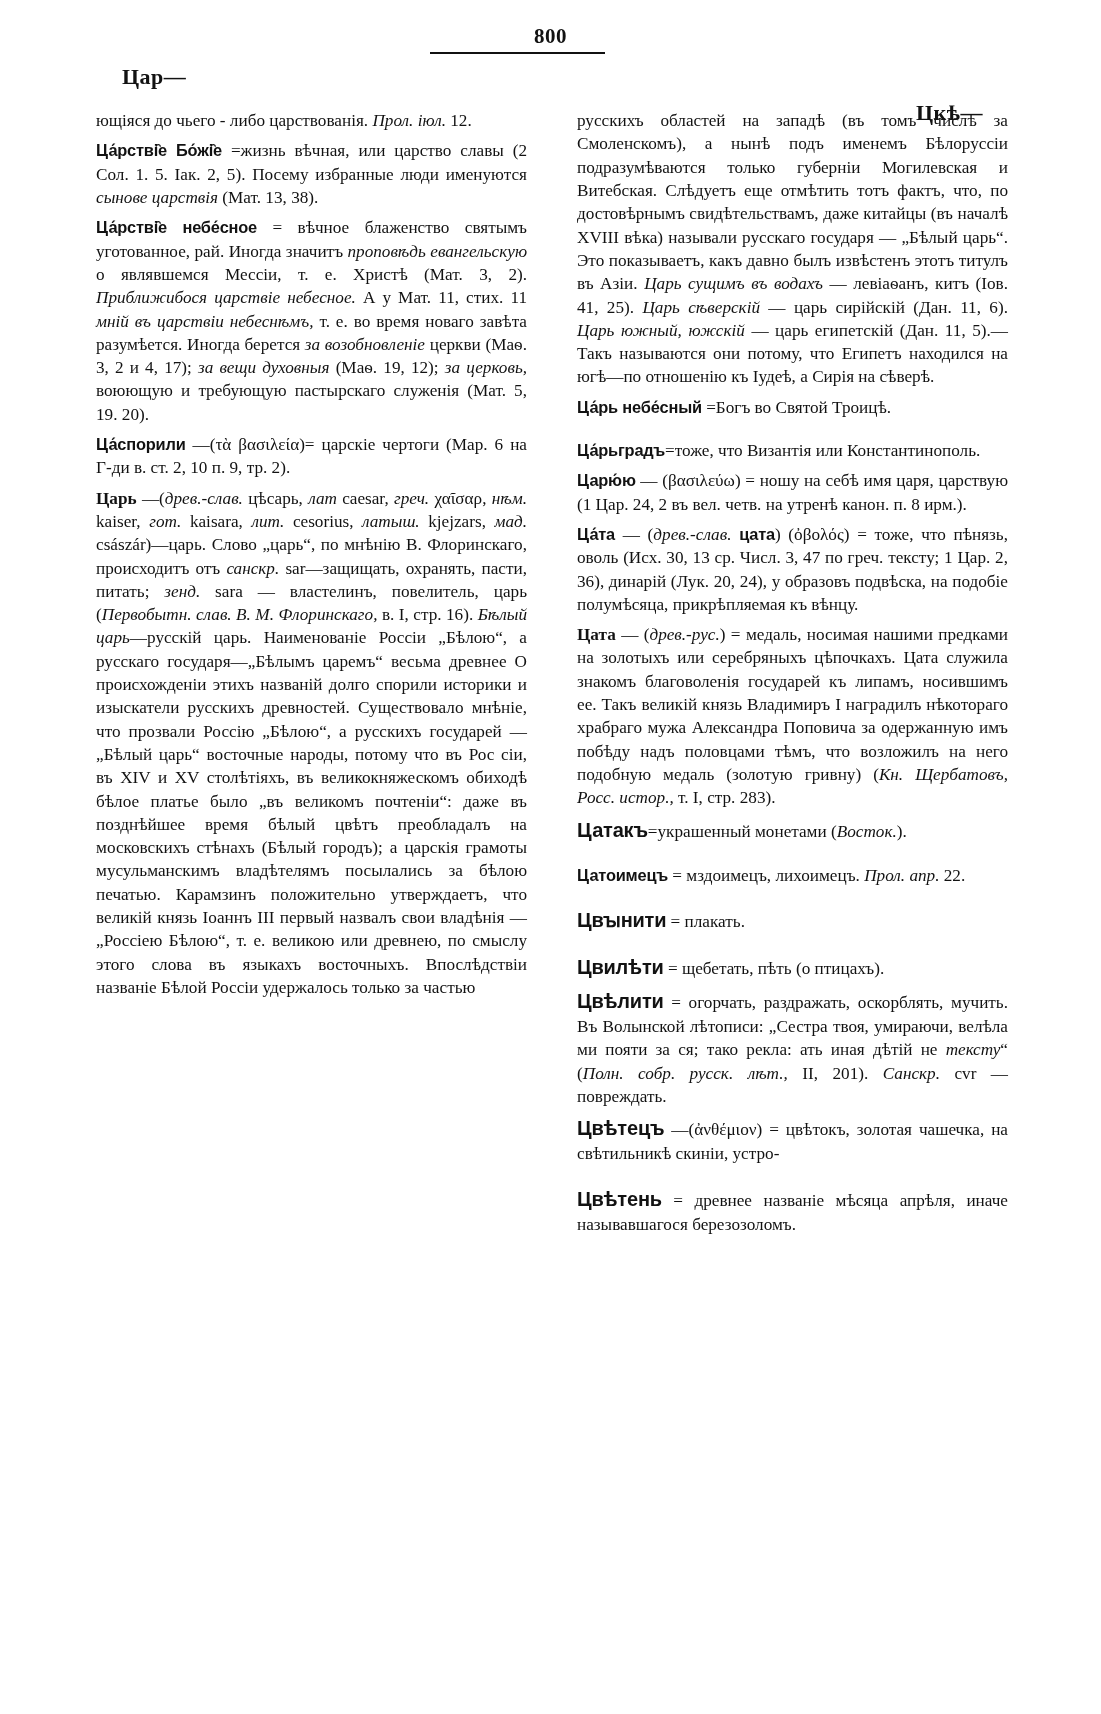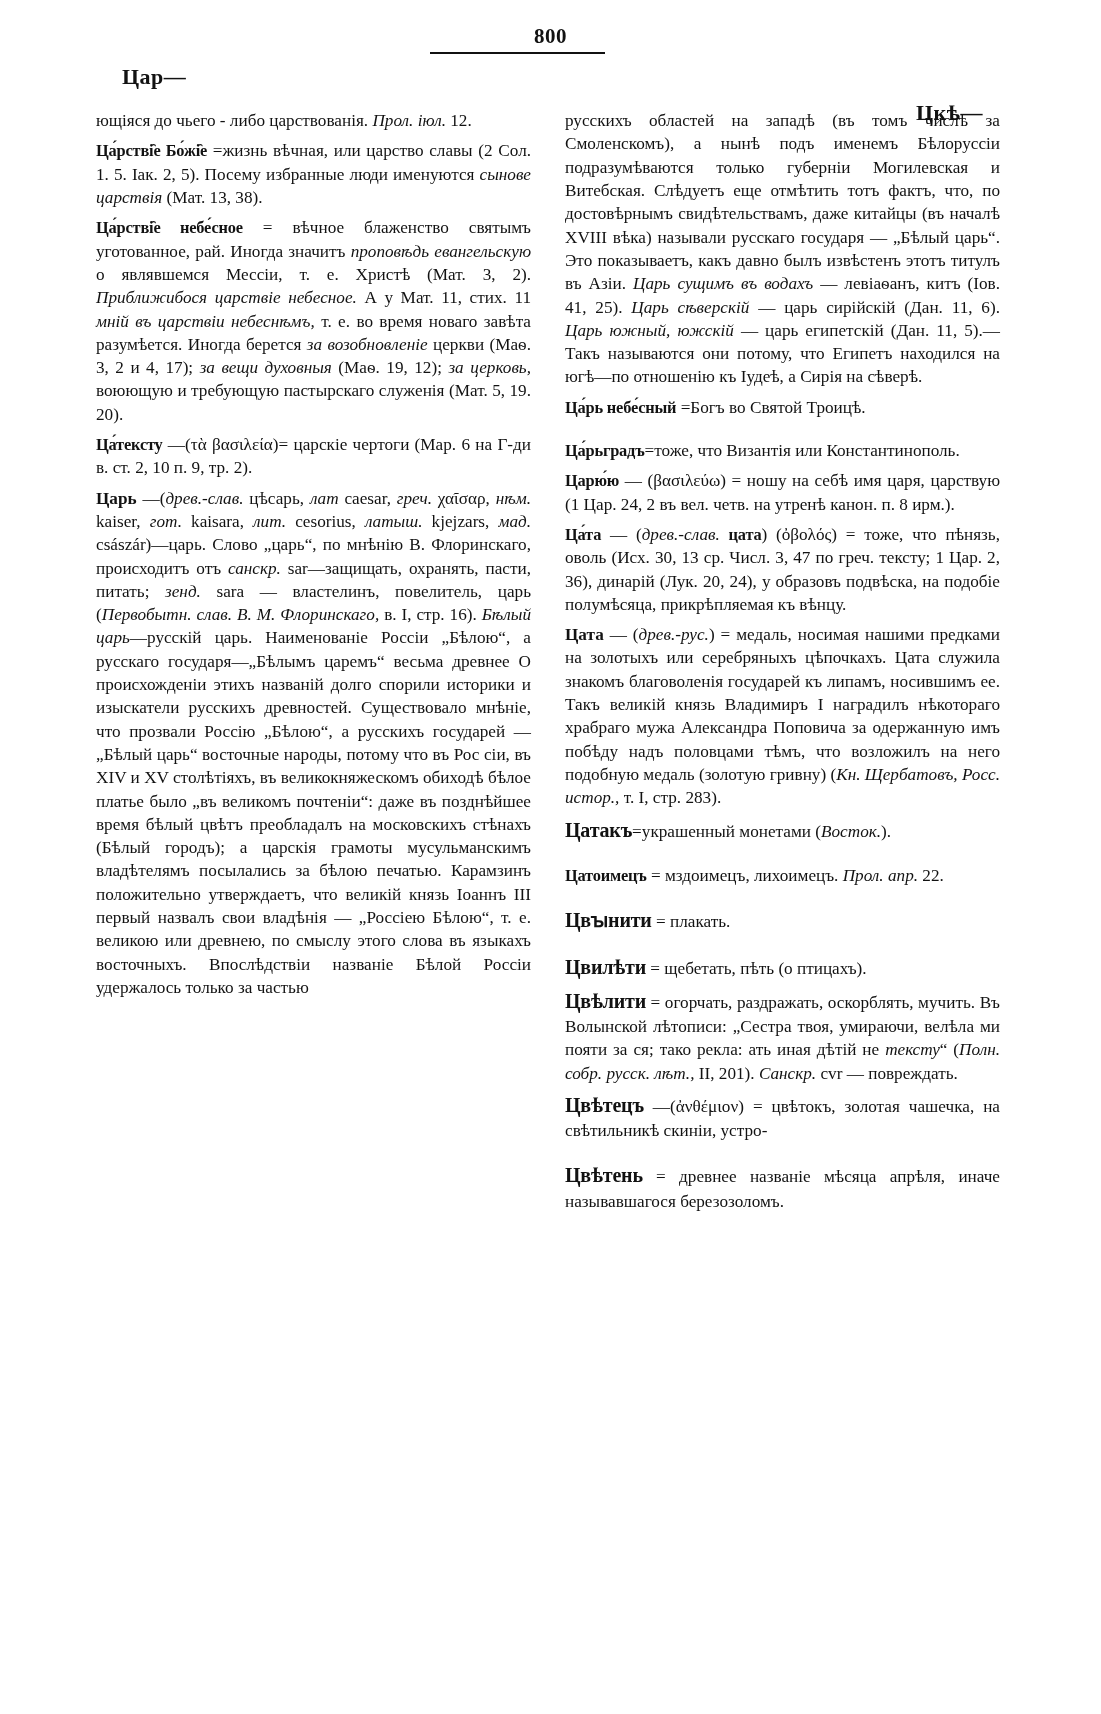--- a/index.html
+++ b/index.html
@@ -63,42 +63,42 @@
     font-weight: bold;
     letter-spacing: 0.5px;
     margin-top: 36px;
   }
   .columns {
     position: absolute;
     top: 92px;
     left: 96px;
     width: 912px;
     display: flex;
-    gap: 34px;
+    gap: 50px;
   }
   .col {
     width: 435px;
   }
   .entry {
     font-size: 17.2px;
     line-height: 1.355;
     text-align: justify;
     text-justify: inter-word;
     margin-bottom: 2px;
     hyphens: manual;
   }
   .entry + .entry {
     margin-top: 7px;
   }
   .tight + .tight {
     margin-top: 20px;
   }
   .hw-slav {
     font-weight: bold;
-    font-family: Liberation Serif, serif;
+    font-family: Liberation Sans, sans-serif;
     font-size: 16.4px;
     letter-spacing: -0.2px;
   }
   .sm {
     font-size: 20px;
   }
 </style>
 </head>
 <body>
 
@@ -110,21 +110,21 @@
   <div class="headers">
     <div class="head-left">Цар—</div>
     <div class="head-right">Цкѣ—</div>
   </div>
 
   <div class="columns">
     <div class="col" id="col-left">
         <p class="entry tight">ющіяся до чьего - либо царствованія. <i>Прол. іюл.</i> 12.</p>
         <p class="entry"><b class="hw-slav">Ца́рстві̑е Бо́жі̑е</b> =жизнь вѣчная, или царство славы (2 Сол. 1. 5. Іак. 2, 5). Посему избранные люди именуются <i>сынове царствія</i> (Мат. 13, 38).</p>
         <p class="entry"><b class="hw-slav">Ца́рстві̑е небе́сное</b> = вѣчное блаженство святымъ уготованное, рай. Иногда значитъ <i>проповѣдь евангельскую</i> о являвшемся Мессіи, т. е. Христѣ (Мат. 3, 2). <i>Приближибося царствіе небесное.</i> А у Мат. 11, стих. 11 <i>мній въ царствіи небеснѣмъ,</i> т. е. во время новаго завѣта разумѣется. Иногда берется <i>за возобновленіе</i> церкви (Маѳ. 3, 2 и 4, 17); <i>за вещи духовныя</i> (Маѳ. 19, 12); <i>за церковь,</i> воюющую и требующую пастырскаго служенія (Мат. 5, 19. 20).</p>
-        <p class="entry tight"><b class="hw-slav">Ца́тексту</b> —(τὰ βασιλεία)= царскіе чертоги (Мар. 6 на Г-ди в. ст. 2, 10 п. 9, тр. 2).</p>
+        <p class="entry tight"><b class="hw-slav">Ца́спорили</b> —(τὰ βασιλεία)= царскіе чертоги (Мар. 6 на Г-ди в. ст. 2, 10 п. 9, тр. 2).</p>
         <p class="entry"><b>Царь</b> —(<i>древ.-слав.</i> цѣсарь, <i>лат</i> caesar, <i>греч.</i> χαῖσαρ, <i>нѣм.</i> kaiser, <i>гот.</i> kaisara, <i>лит.</i> cesorius, <i>латыш.</i> kjejzars, <i>мад.</i> császár)—царь. Слово „царь“, по мнѣнію В. Флоринскаго, происходитъ отъ <i>санскр.</i> sar—защищать, охранять, пасти, питать; <i>зенд.</i> sara — властелинъ, повелитель, царь (<i>Первобытн. слав. В. М. Флоринскаго,</i> в. I, стр. 16). <i>Бѣлый царь</i>—русскій царь. Наименованіе Россіи „Бѣлою“, а русскаго государя—„Бѣлымъ царемъ“ весьма древнее О происхожденіи этихъ названій долго спорили историки и изыскатели русскихъ древностей. Существовало мнѣніе, что прозвали Россію „Бѣлою“, а русскихъ государей — „Бѣлый царь“ восточные народы, потому что въ Рос сіи, въ XIV и XV столѣтіяхъ, въ великокняжескомъ обиходѣ бѣлое платье было „въ великомъ почтеніи“: даже въ позднѣйшее время бѣлый цвѣтъ преобладалъ на московскихъ стѣнахъ (Бѣлый городъ); а царскія грамоты мусульманскимъ владѣтелямъ посылались за бѣлою печатью. Карамзинъ положительно утверждаетъ, что великій князь Іоаннъ III первый назвалъ свои владѣнія — „Россіею Бѣлою“, т. е. великою или древнею, по смыслу этого слова въ языкахъ восточныхъ. Впослѣдствіи названіе Бѣлой Россіи удержалось только за частью</p>
       </div>
     <div class="col" id="col-right">
         <p class="entry">русскихъ областей на западѣ (въ томъ числѣ за Смоленскомъ), а нынѣ подъ именемъ Бѣлоруссіи подразумѣваются только губерніи Могилевская и Витебская. Слѣдуетъ еще отмѣтить тотъ фактъ, что, по достовѣрнымъ свидѣтельствамъ, даже китайцы (въ началѣ XVIII вѣка) называли русскаго государя — „Бѣлый царь“. Это показываетъ, какъ давно былъ извѣстенъ этотъ титулъ въ Азіи. <i>Царь сущимъ въ водахъ</i> — левіаѳанъ, китъ (Іов. 41, 25). <i>Царь сѣверскій</i> — царь сирійскій (Дан. 11, 6). <i>Царь южный, южскій</i> — царь египетскій (Дан. 11, 5).— Такъ называются они потому, что Египетъ находился на югѣ—по отношенію къ Іудеѣ, а Сирія на сѣверѣ.</p>
         <p class="entry tight"><b class="hw-slav">Ца́рь небе́сный</b> =Богъ во Святой Троицѣ.</p>
         <p class="entry tight"><b class="hw-slav">Ца́рьградъ</b>=тоже, что Византія или Константинополь.</p>
         <p class="entry"><b class="hw-slav">Царю́ю</b> — (βασιλεύω) = ношу на себѣ имя царя, царствую (1 Цар. 24, 2 въ вел. четв. на утренѣ канон. п. 8 ирм.).</p>
         <p class="entry"><b class="hw-slav">Ца́та</b> — (<i>древ.-слав.</i> <span class="hw-slav">цата</span>) (ὀβολός) = тоже, что пѣнязь, оволь (Исх. 30, 13 ср. Числ. 3, 47 по греч. тексту; 1 Цар. 2, 36), динарій (Лук. 20, 24), у образовъ подвѣска, на подобіе полумѣсяца, прикрѣпляемая къ вѣнцу.</p>
         <p class="entry"><b>Цата</b> — (<i>древ.-рус.</i>) = медаль, носимая нашими предками на золотыхъ или серебряныхъ цѣпочкахъ. Цата служила знакомъ благоволенія государей къ липамъ, носившимъ ее. Такъ великій князь Владимиръ I наградилъ нѣкотораго храбраго мужа Александра Поповича за одержанную имъ побѣду надъ половцами тѣмъ, что возложилъ на него подобную медаль (золотую гривну) (<i>Кн. Щербатовъ, Росс. истор.,</i> т. I, стр. 283).</p>
         <p class="entry tight"><b class="hw-slav sm">Цатакъ</b>=украшенный монетами (<i>Восток.</i>).</p>

